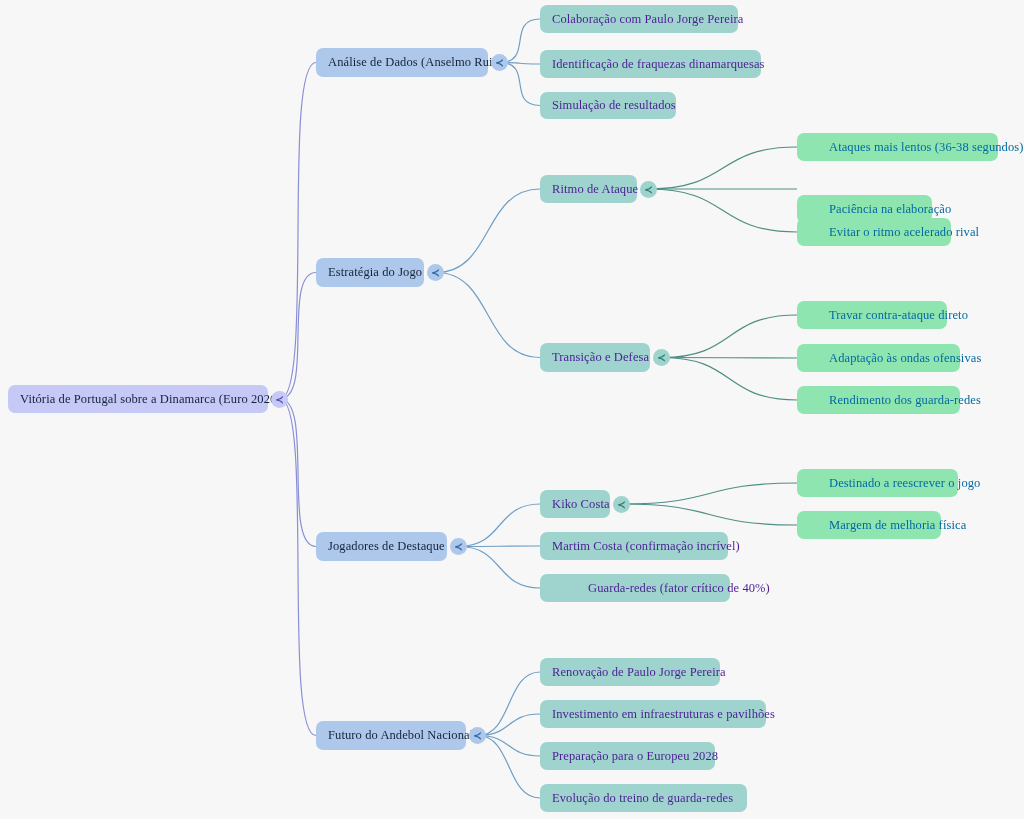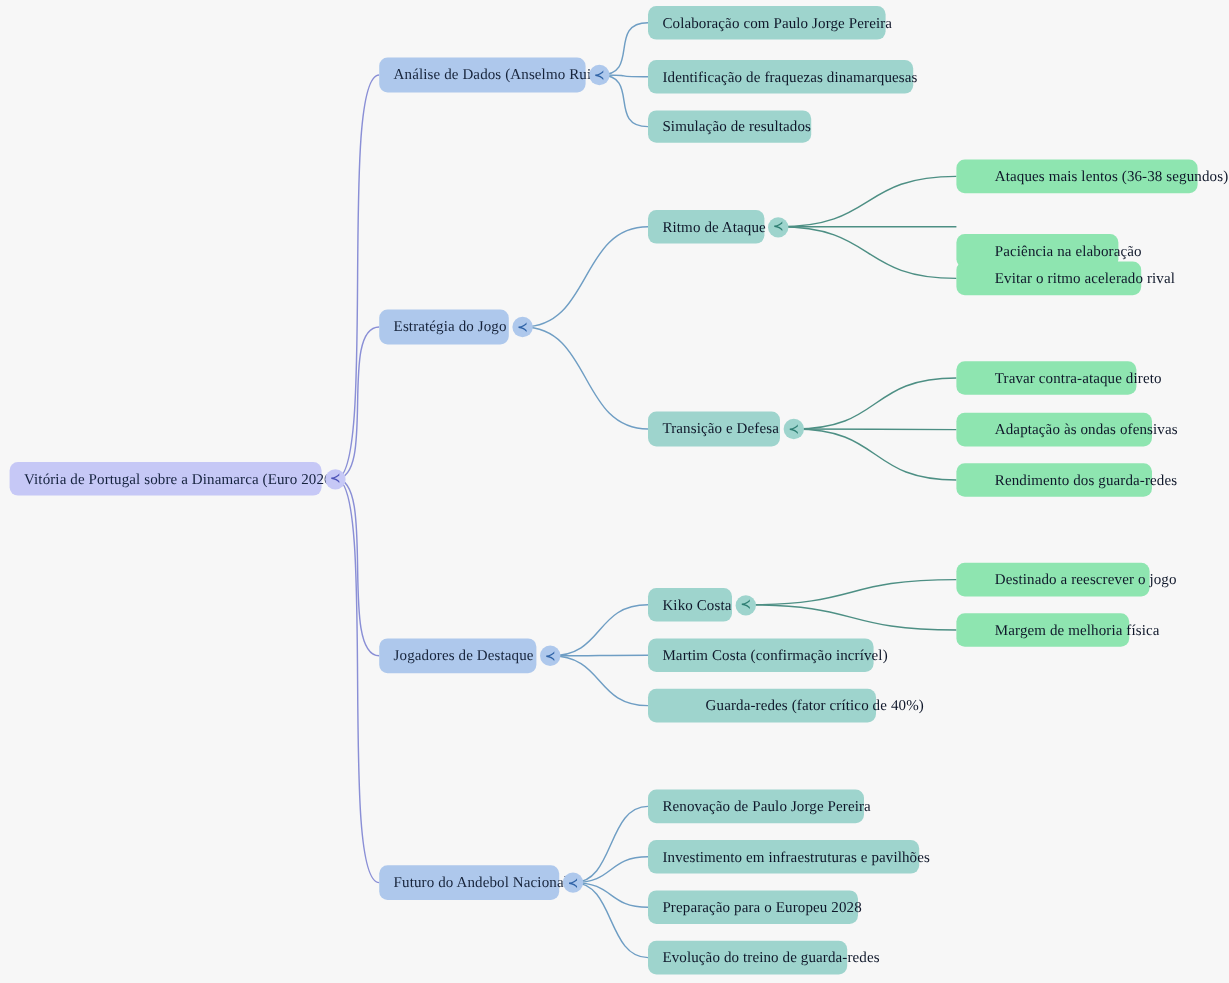--- a/index.html
+++ b/index.html
@@ -39,25 +39,25 @@
   .node.root {
     background: #c6c8f6;
     color: #14213d;
   }
   .node.lvl1 {
     background: #aec8ec;
     color: #16233a;
   }
   .node.lvl2 {
     background: #9ed4cd;
-    color: #0f172a;
+    color: #4c1d95;
   }
   .node.lvl3 {
     background: #8ee5b0;
-    color: #0f172a;
+    color: #0369a1;
     padding-left: 32px;
   }
   .toggle {
     position: absolute;
     width: 17px;
     height: 17px;
     border-radius: 50%;
     display: flex;
     align-items: center;
     justify-content: center;
@@ -184,17 +184,17 @@
       <div class="toggle t-lvl1" style="left: 469px; top: 727px;">≺</div>
       <div class="node lvl2" style="left: 540px; top: 658px; width: 180px; height: 28px;">
         <span>Renovação de Paulo Jorge Pereira</span>
       </div>
       <div class="node lvl2" style="left: 540px; top: 700px; width: 226px; height: 28px;">
         <span>Investimento em infraestruturas e pavilhões</span>
       </div>
       <div class="node lvl2" style="left: 540px; top: 742px; width: 175px; height: 28px;">
         <span>Preparação para o Europeu 2028</span>
       </div>
-      <div class="node lvl2" style="left: 540px; top: 784px; width: 166px; height: 28px;">
+      <div class="node lvl2" style="left: 540px; top: 784px; width: 207px; height: 28px;">
         <span>Evolução do treino de guarda-redes</span>
       </div>
     </div>
 </div>
 
 </body></html>

